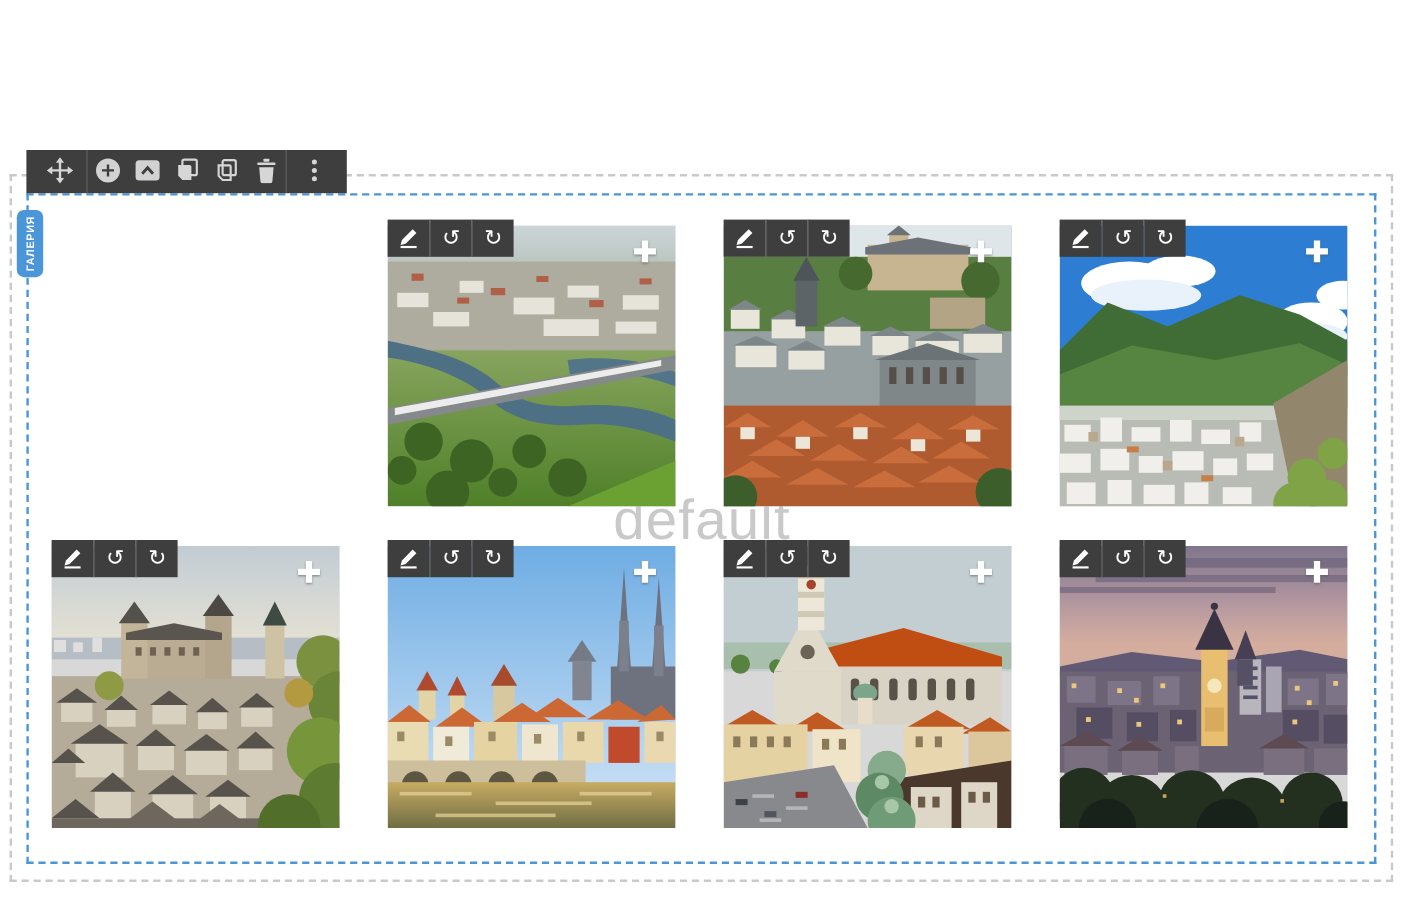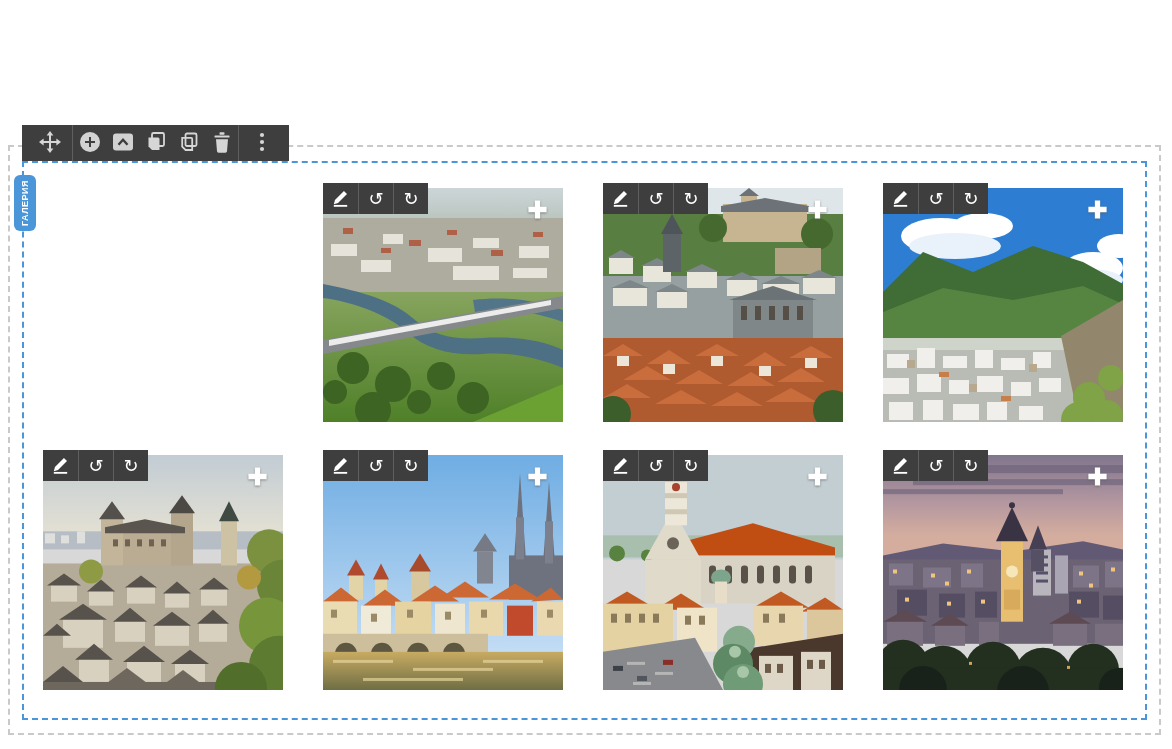--- a/index.html
+++ b/index.html
@@ -43,20 +43,21 @@
     justify-content:center;writing-mode:vertical-rl;transform:rotate(180deg);
     font-size:9px;font-weight:bold;letter-spacing:.5px;z-index:5;cursor:pointer;user-select:none}
 </style>
 </head>
 <body>
 
 <div class="stage">
   <div class="outer-outline"></div>
   <div class="widget-outline"></div>
 
+  <div class="watermark">default</div>
 
   <div class="grid">
       <div class="cell empty"></div>
       <div class="cell tile" aria-label="aerial city with railway bridge over river and green meadows">
         <div class="art">
           <svg viewBox="0 0 240 234" preserveAspectRatio="none">
             <defs>
               <linearGradient id="a1s" x1="0" y1="0" x2="0" y2="1">
                 <stop offset="0" stop-color="#ccd6d8"></stop>
                 <stop offset="1" stop-color="#b8c2bb"></stop>

